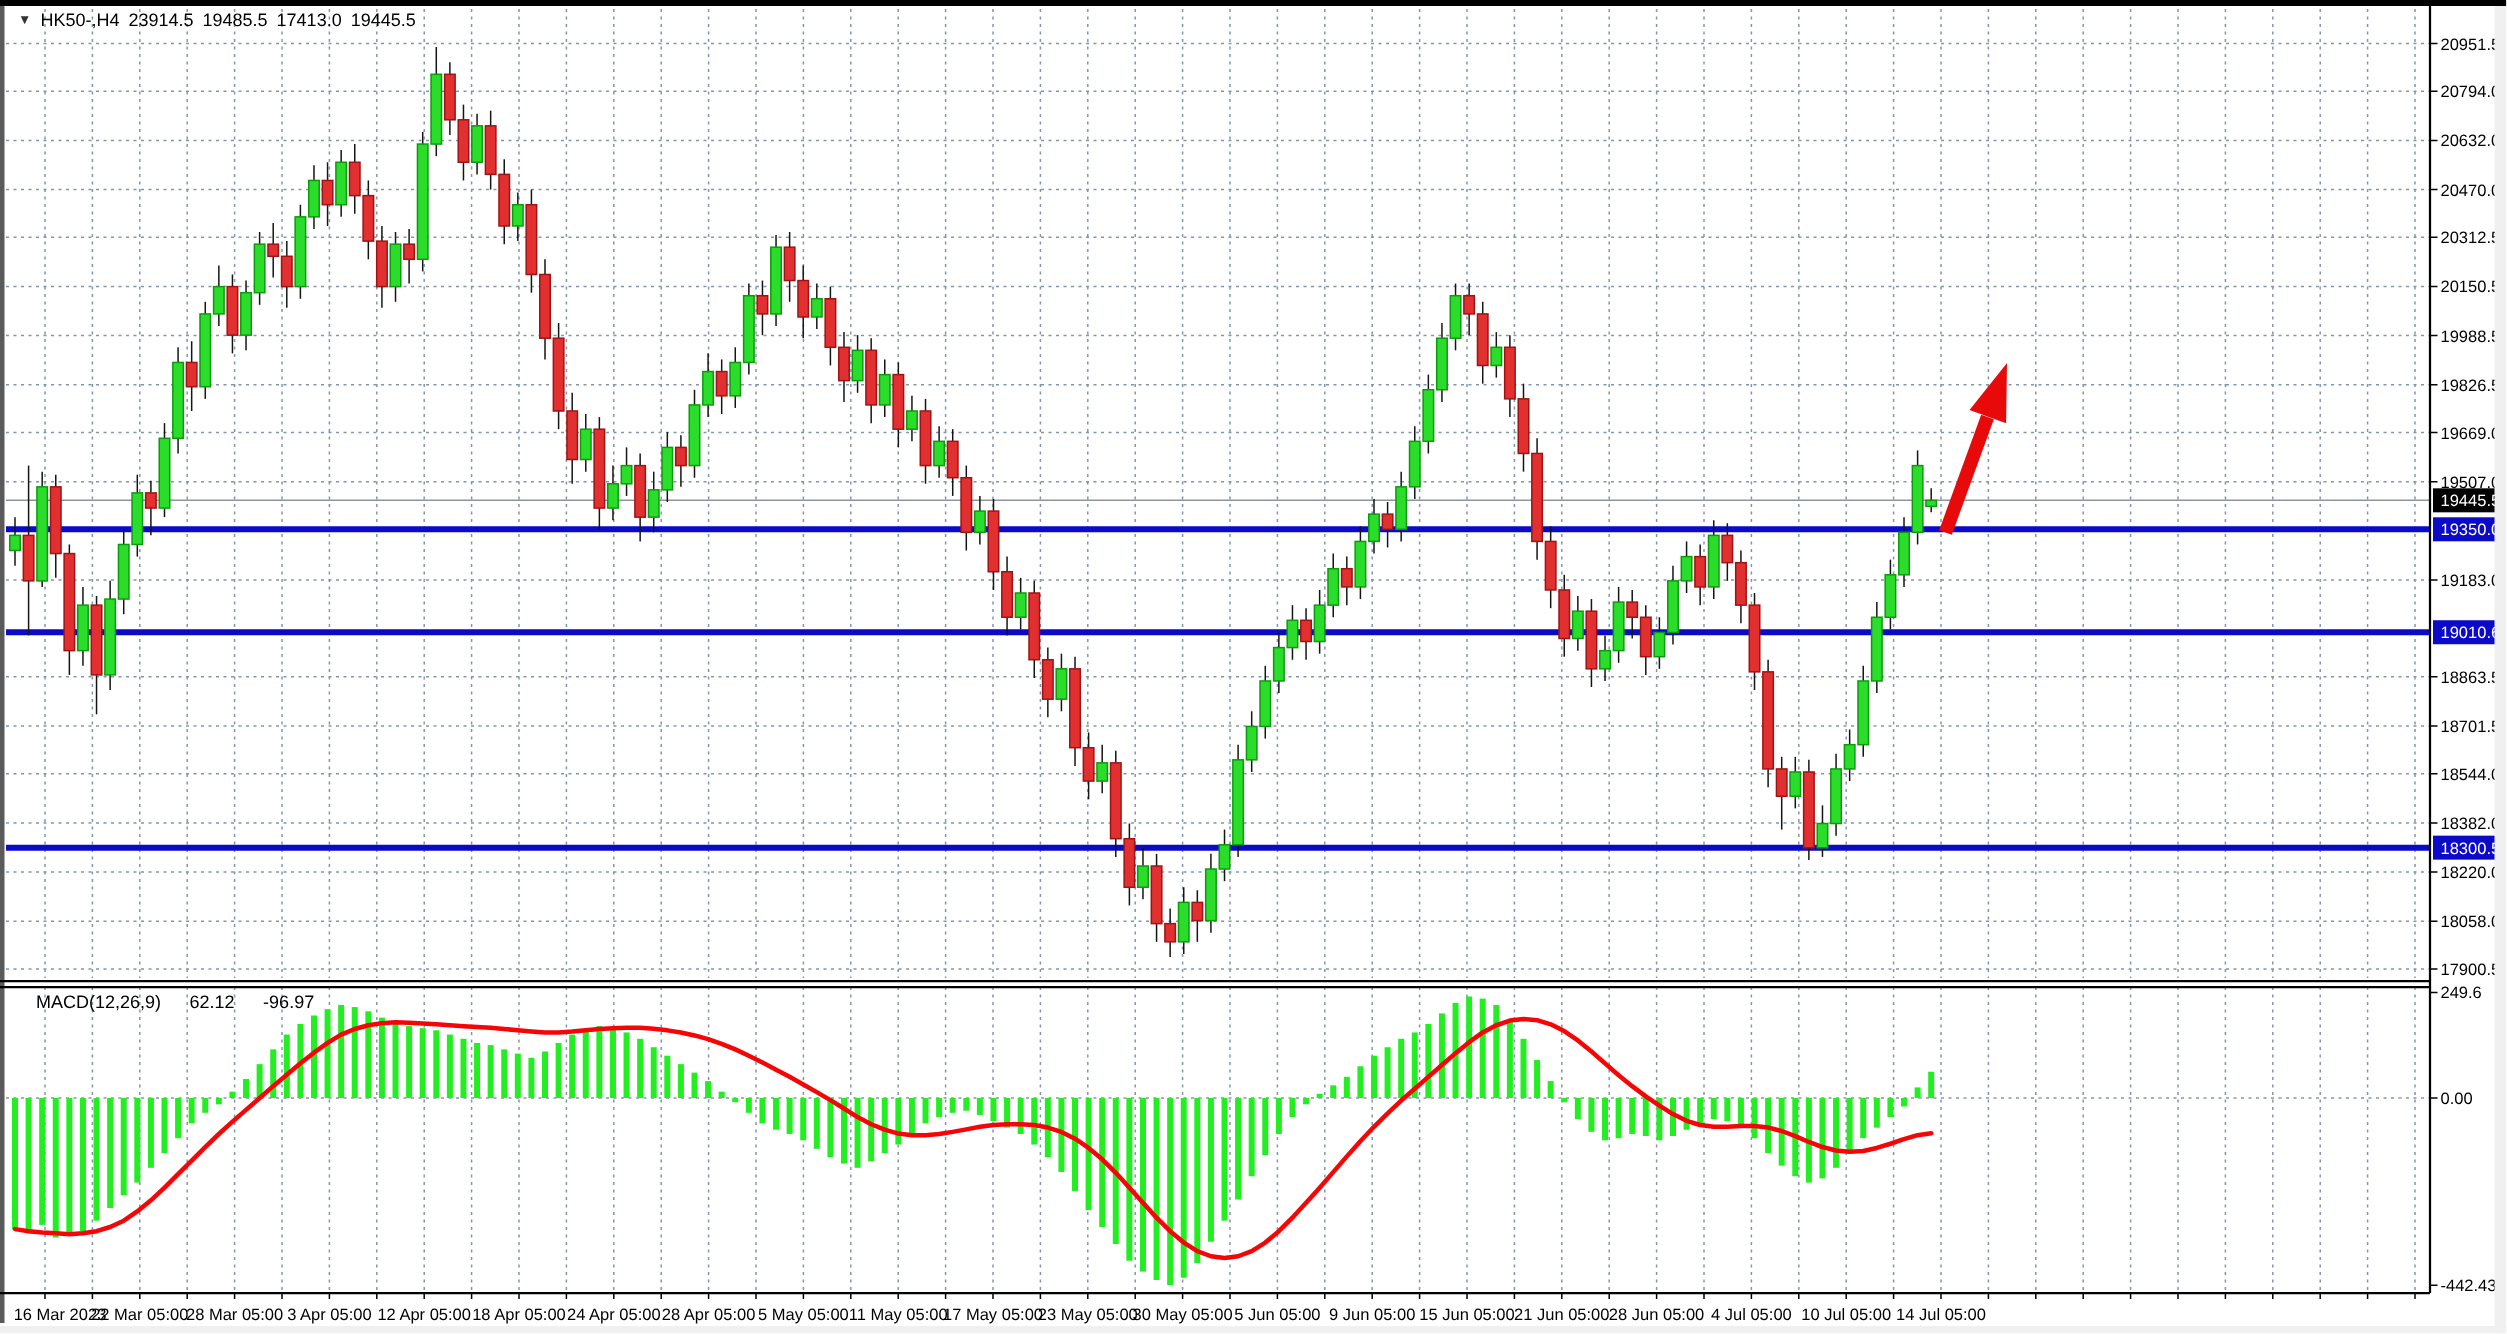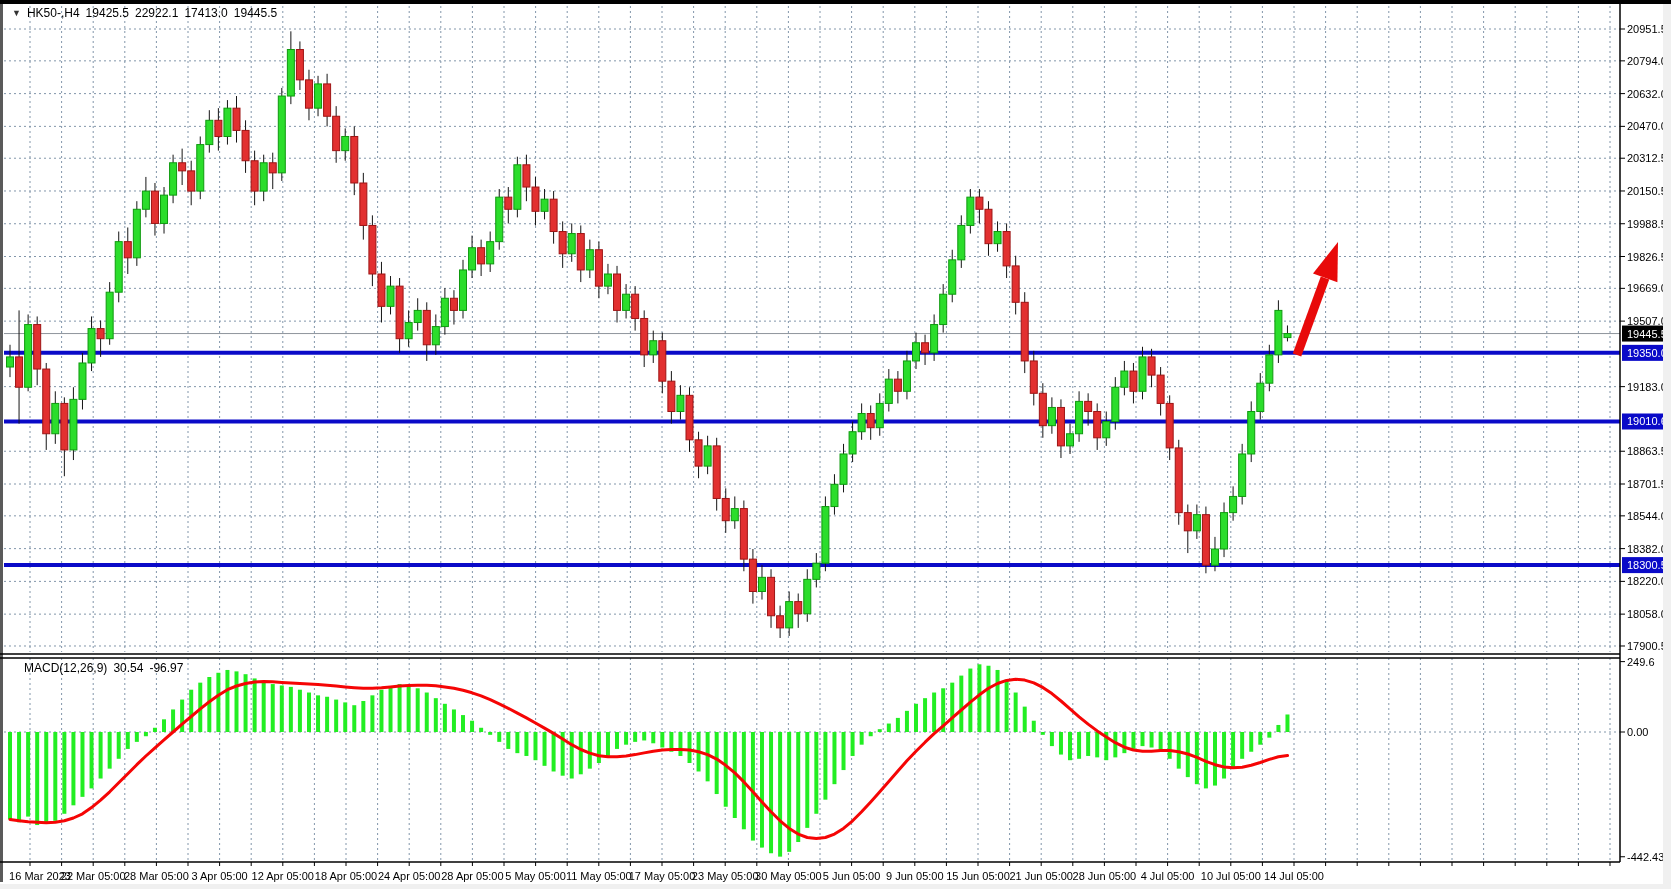--- a/index.html
+++ b/index.html
@@ -1,21 +1,21 @@
 <!DOCTYPE html>
 <html><head>
 <meta charset="utf-8">
 <style>
   html,body{margin:0;padding:0;background:#ffffff;}
   #stage{position:relative;width:1671px;height:889px;background:#ffffff;overflow:hidden;
          font-family:"Liberation Sans",sans-serif;}
   #chart-svg{position:absolute;left:0;top:0;}
   .hdr{position:absolute;left:12px;top:6px;font-size:12px;color:#000;display:flex;gap:6px;align-items:center;}
   .hdr .tri{font-size:9px;color:#333;cursor:pointer;}
-  .macd-lbl{position:absolute;left:24px;top:661px;font-size:12px;color:#000;display:flex;gap:6px;}
+  .macd-lbl{position:absolute;left:24px;top:661px;font-size:12px;color:#000;display:flex;gap:19px;}
   .axis-text{font-size:11px;fill:#000;}
   .date-text{font-size:11px;fill:#000;}
   .badge-text{font-size:11px;fill:#fff;}
 </style>
 </head>
 <body>
 
 <div id="stage">
   <svg id="chart-svg" width="1671" height="889">
       <rect x="0" y="0" width="1671" height="889" fill="#ffffff"></rect>
@@ -715,24 +715,24 @@
         <line x1="1578.399999999999" y1="862" x2="1578.399999999999" y2="866" stroke="#000" stroke-width="1"></line>
         <line x1="1609.9999999999989" y1="862" x2="1609.9999999999989" y2="866" stroke="#000" stroke-width="1"></line>
       </g>
       <rect x="1663" y="4" width="8" height="885" fill="#f0f0f0"></rect>
       <rect x="0" y="884" width="1671" height="5" fill="#f0f0f0"></rect>
     </svg>
 
   <div class="hdr">
     <span class="tri">▼</span>
     <span>HK50-,H4</span>
-    <span>19425.5</span>
-    <span>22922.1</span>
+    <span>23914.5</span>
+    <span>19485.5</span>
     <span>17413.0</span>
     <span>19445.5</span>
   </div>
 
   <div class="macd-lbl">
     <span>MACD(12,26,9)</span>
-    <span>30.54</span>
+    <span>62.12</span>
     <span>-96.97</span>
   </div>
 </div>
 
 </body></html>

